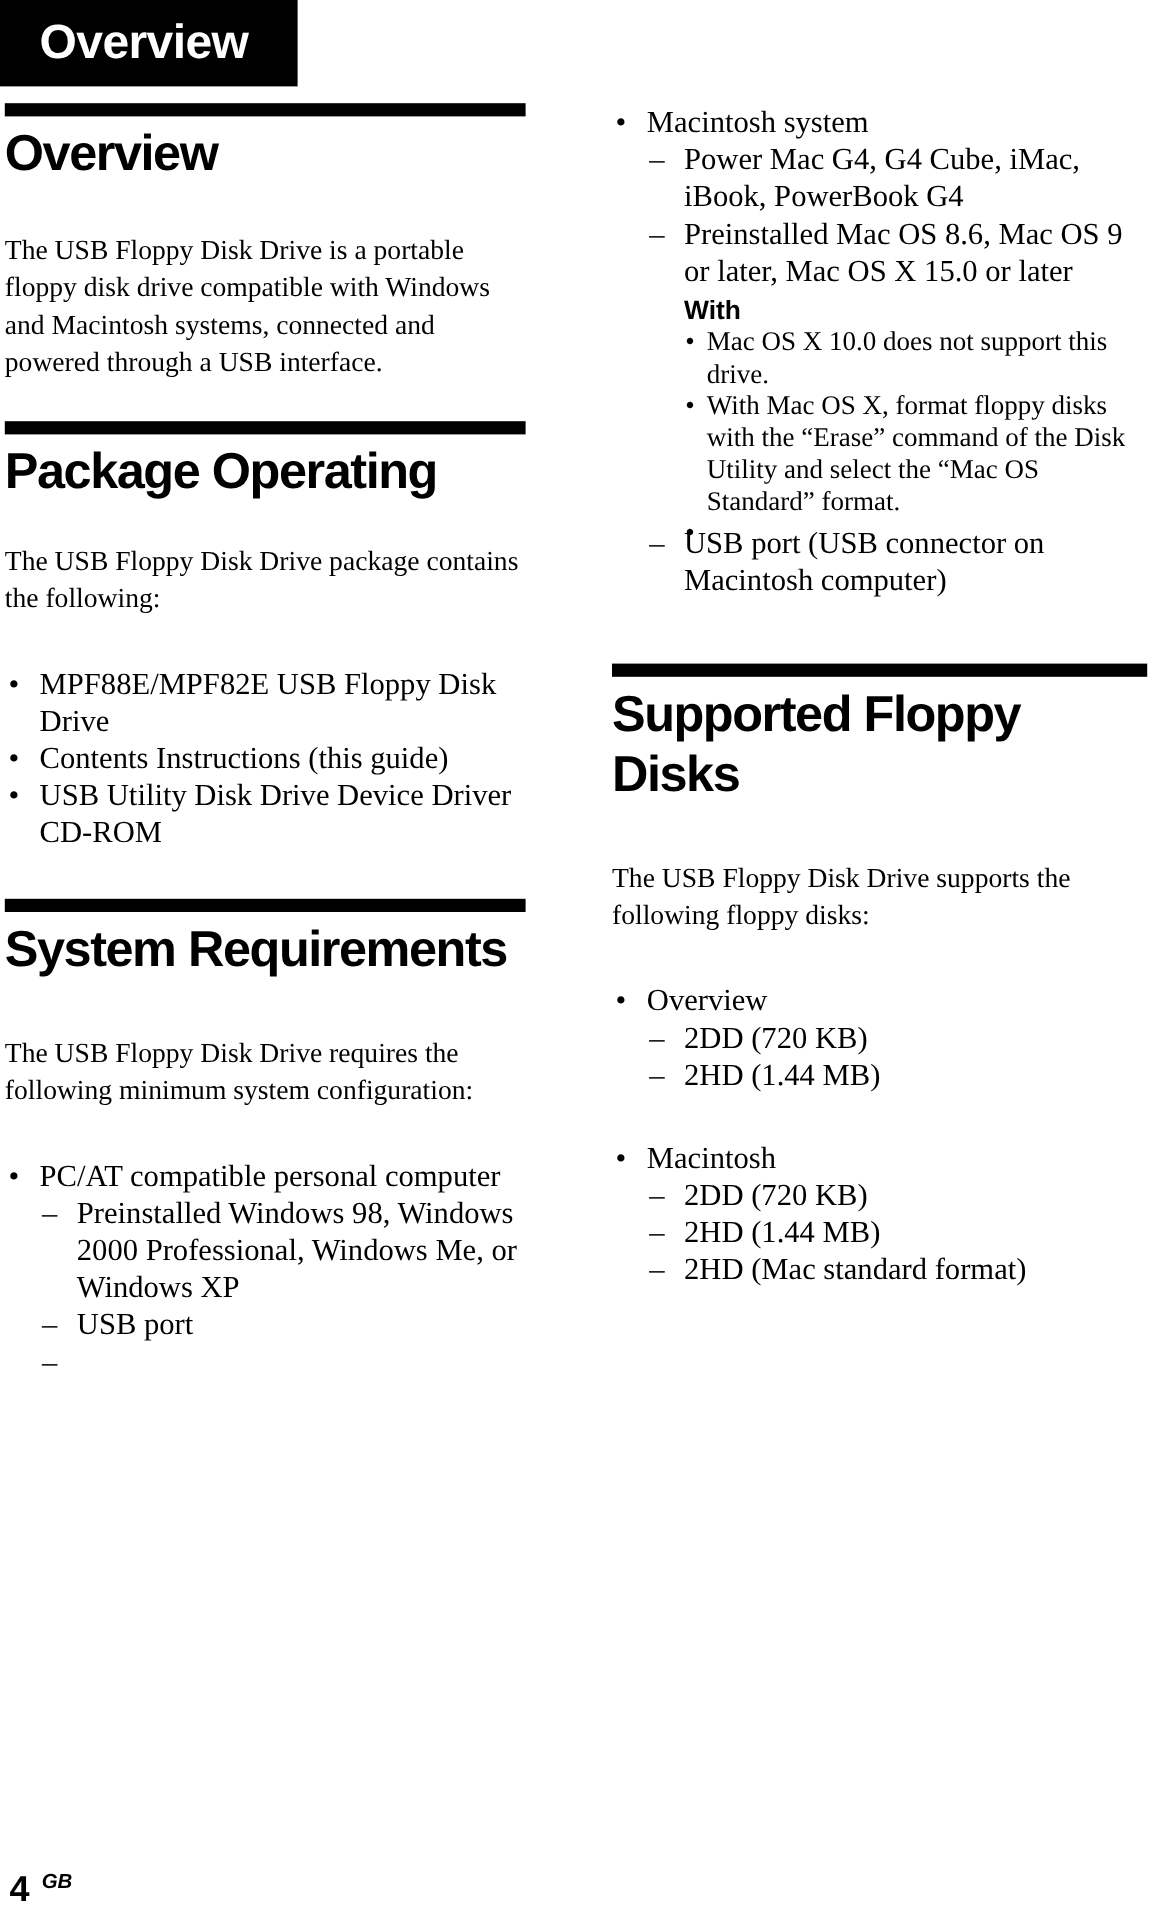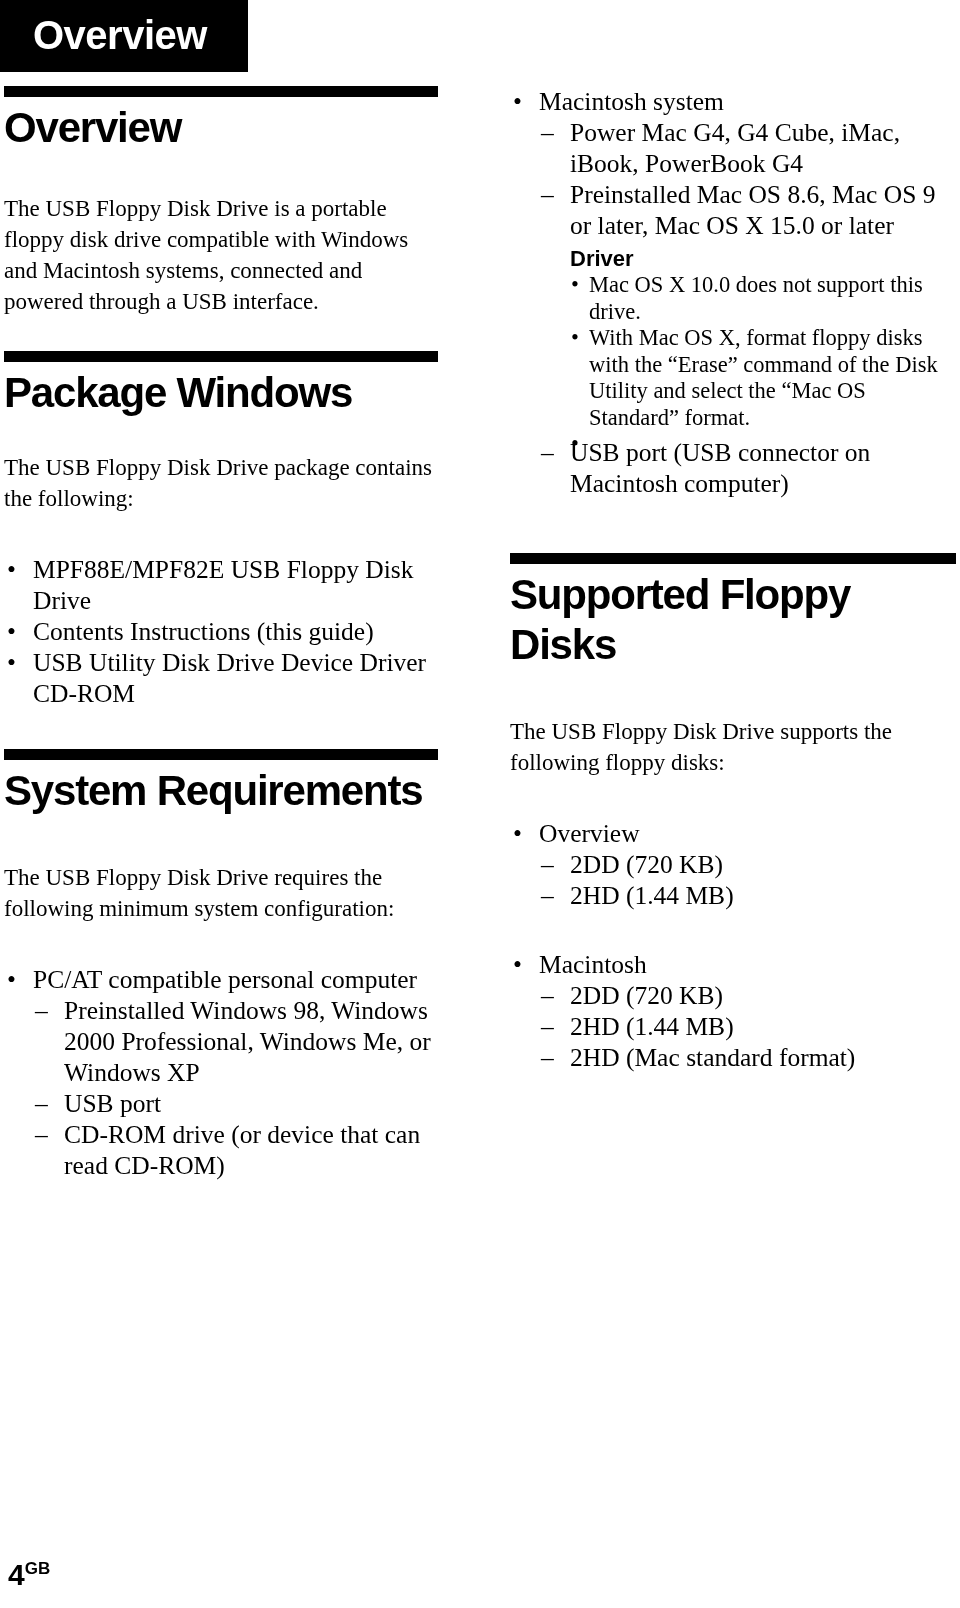--- a/index.html
+++ b/index.html
@@ -149,23 +149,24 @@
   }
   .folio-num {
     font-family: "Liberation Sans", "DejaVu Sans", sans-serif;
     font-weight: bold;
     font-size: 30px;
     line-height: 30px;
   }
   .folio-lang {
     font-family: "Liberation Sans", "DejaVu Sans", sans-serif;
     font-weight: bold;
+    font-style: italic;
     font-size: 17px;
     line-height: 17px;
-    margin-left: 0;
+    margin-left: 10px;
     position: relative;
     top: -11px;
   }
 </style>
 </head>
 <body>
 
 <div class="page">
 
   <div class="chapter-tab">
@@ -180,21 +181,21 @@
       <div class="rule"></div>
       <div class="section-title">Overview</div>
       <div class="sp-40"></div>
       <p class="body-text">The USB Floppy Disk Drive is a portable floppy disk drive compatible with Windows and Macintosh systems, connected and powered through a USB interface.</p>
     </div>
 
     <div class="sp-34"></div>
 
     <div>
       <div class="rule"></div>
-      <div class="section-title">Package Windows</div>
+      <div class="section-title">Package Operating</div>
       <div class="sp-34"></div>
       <p class="body-text">The USB Floppy Disk Drive package contains the following:</p>
       <div class="sp-40"></div>
       <ul class="lvl1">
         <li class="bullet-item">
           <span class="bullet-mark">•</span>
           <span>MPF88E/MPF82E USB Floppy Disk Drive</span>
         </li>
         <li class="bullet-item">
           <span class="bullet-mark">•</span>
@@ -223,21 +224,20 @@
             <li class="dash-item">
               <span class="dash-mark">–</span>
               <span>Preinstalled Windows 98, Windows 2000 Professional, Windows Me, or Windows XP</span>
             </li>
             <li class="dash-item">
               <span class="dash-mark">–</span>
               <span>USB port</span>
             </li>
             <li class="dash-item">
               <span class="dash-mark">–</span>
-              <span>CD-ROM drive (or device that can read CD-ROM)</span>
             </li>
           </ul>
         </li>
       </ul>
     </div>
 
   </div>
 
   <div class="col col-right">
 
@@ -250,21 +250,21 @@
 
         <ul class="lvl2">
           <li class="dash-item">
             <span class="dash-mark">–</span>
             <span>Power Mac G4, G4 Cube, iMac, iBook, PowerBook G4</span>
           </li>
           <li class="dash-item">
             <span class="dash-mark">–</span>
             <span>Preinstalled Mac OS 8.6, Mac OS 9 or later, Mac OS X 15.0 or later</span>
 
-            <div class="notes-head">Driver</div>
+            <div class="notes-head">With</div>
             <ul class="notes-list">
               <li class="note-item">
                 <span class="bullet-mark">•</span>
                 <span>Mac OS X 10.0 does not support this drive.</span>
               </li>
               <li class="note-item">
                 <span class="bullet-mark">•</span>
                 <span>With Mac OS X, format floppy disks with the “Erase” command of the Disk Utility and select the “Mac OS Standard” format.</span>
               </li>
               <li class="note-item">

